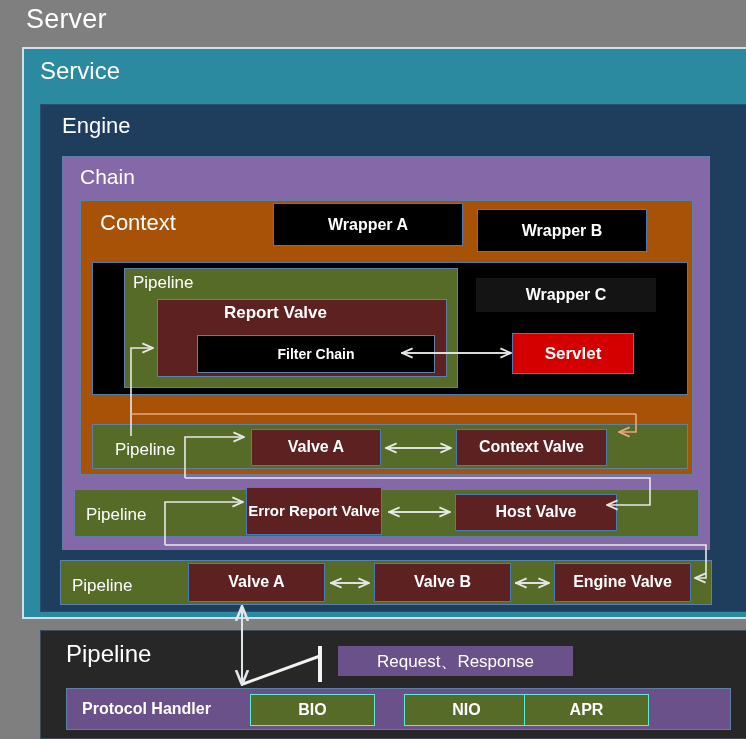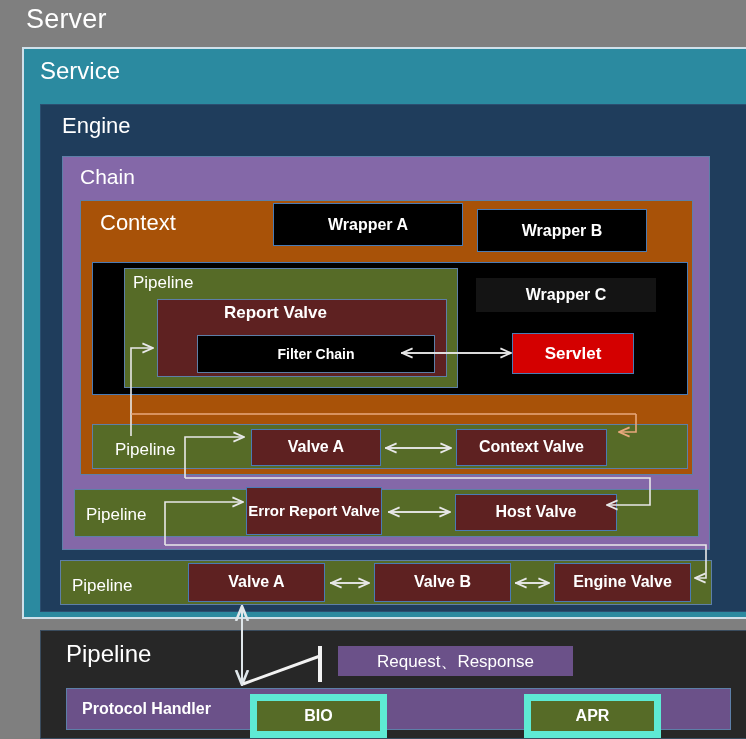--- a/index.html
+++ b/index.html
@@ -100,21 +100,21 @@
              border:1px solid #3a4c5e;}
   #connector-label{left:66px;top:642px;font-size:24px;}
 
   #req-resp{left:338px;top:646px;width:235px;height:30px;background:#6b5189;
             display:flex;align-items:center;justify-content:center;
             font-size:17px;}
 
   #proto{left:66px;top:688px;width:665px;height:42px;background:#6b5189;
          border:1px solid #5d7fa8;}
   #proto-label{left:82px;top:701px;font-size:16px;font-weight:bold;}
-  .proto-opt{position:absolute;background:#566b27;border:7px solid #5eead4;
+  .proto-opt{position:absolute;background:#566b27;border:1px solid #5eead4;
              display:flex;align-items:center;justify-content:center;
              font-size:16px;font-weight:bold;}
   #opt-bio{left:250px;top:694px;width:123px;height:30px;}
   #opt-nio{left:404px;top:694px;width:123px;height:30px;}
   #opt-apr{left:524px;top:694px;width:123px;height:30px;}
 
   
   #arrows{position:absolute;left:0;top:0;width:746px;height:739px;
           pointer-events:none;}
 </style>
@@ -169,20 +169,21 @@
   <div class="valve" id="eng-valve-b">Valve B</div>
   <div class="valve" id="engine-valve">Engine Valve</div>
 
   <div class="box" id="connector"></div>
   <div class="lbl" id="connector-label">Pipeline</div>
   <div class="box" id="req-resp">Request、Response</div>
 
   <div class="box" id="proto"></div>
   <div class="lbl" id="proto-label">Protocol Handler</div>
   <div class="proto-opt" id="opt-bio">BIO</div>
+  <div class="proto-opt" id="opt-nio">NIO</div>
   <div class="proto-opt" id="opt-apr">APR</div>
 
   <svg id="arrows" viewBox="0 0 746 739" xmlns="http://www.w3.org/2000/svg">
     <defs>
       <marker id="ah" markerWidth="7" markerHeight="7" refX="6" refY="3.5" orient="auto" markerUnits="strokeWidth">
         <path d="M0,0.6 L6.5,3.5 L0,6.4" fill="none" stroke="#e8e8e8" stroke-width="1.1"></path>
       </marker>
       <marker id="ah2" markerWidth="7" markerHeight="7" refX="6" refY="3.5" orient="auto" markerUnits="strokeWidth">
         <path d="M0,0.6 L6.5,3.5 L0,6.4" fill="none" stroke="#e8a87c" stroke-width="1.1"></path>
       </marker>

